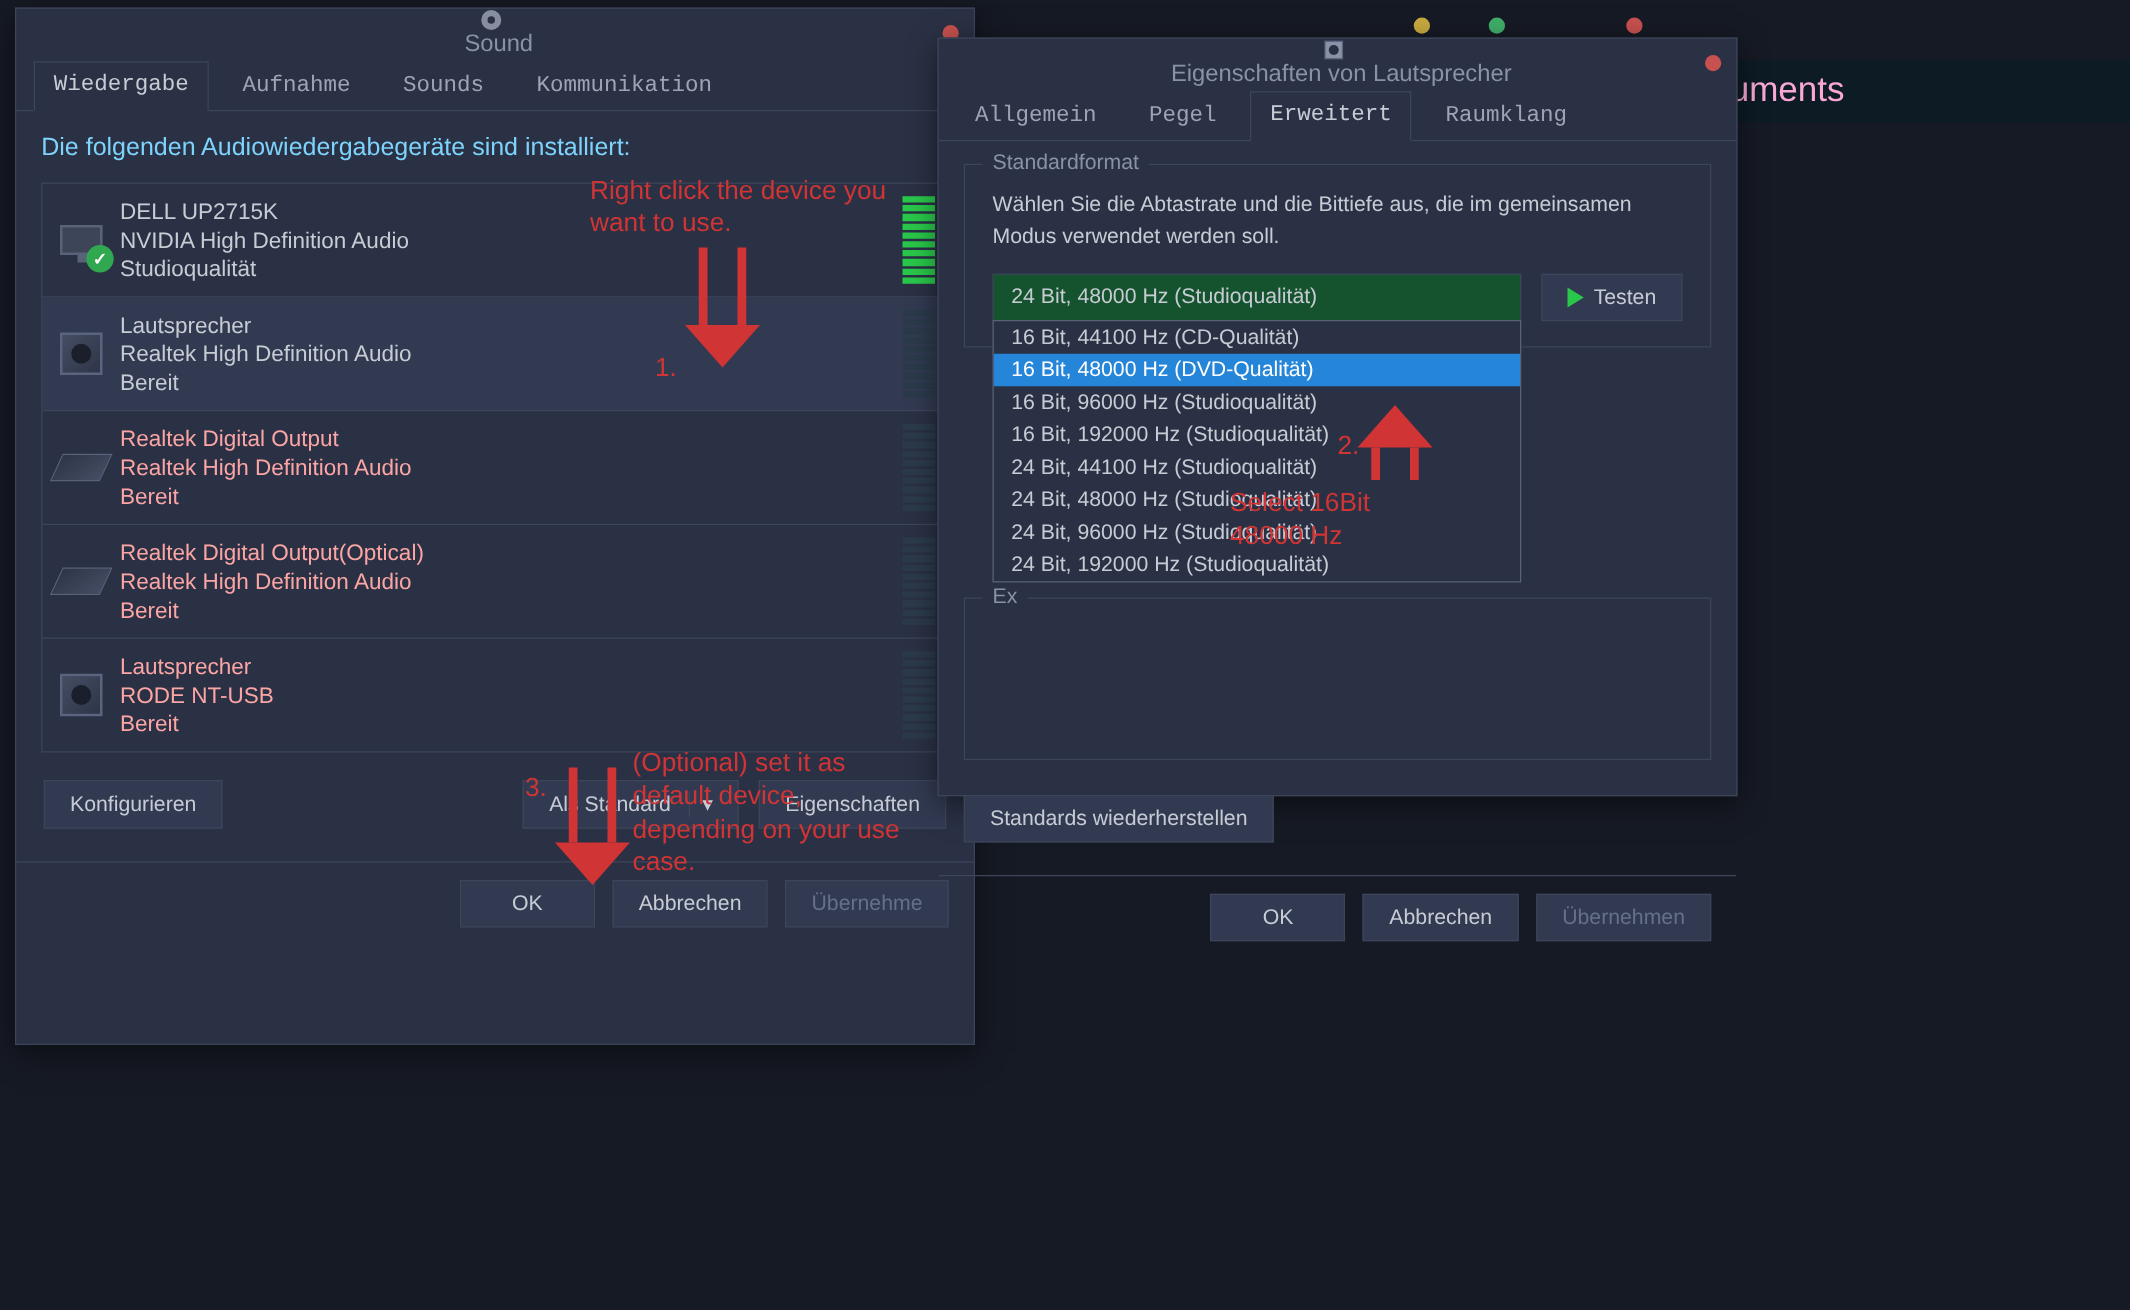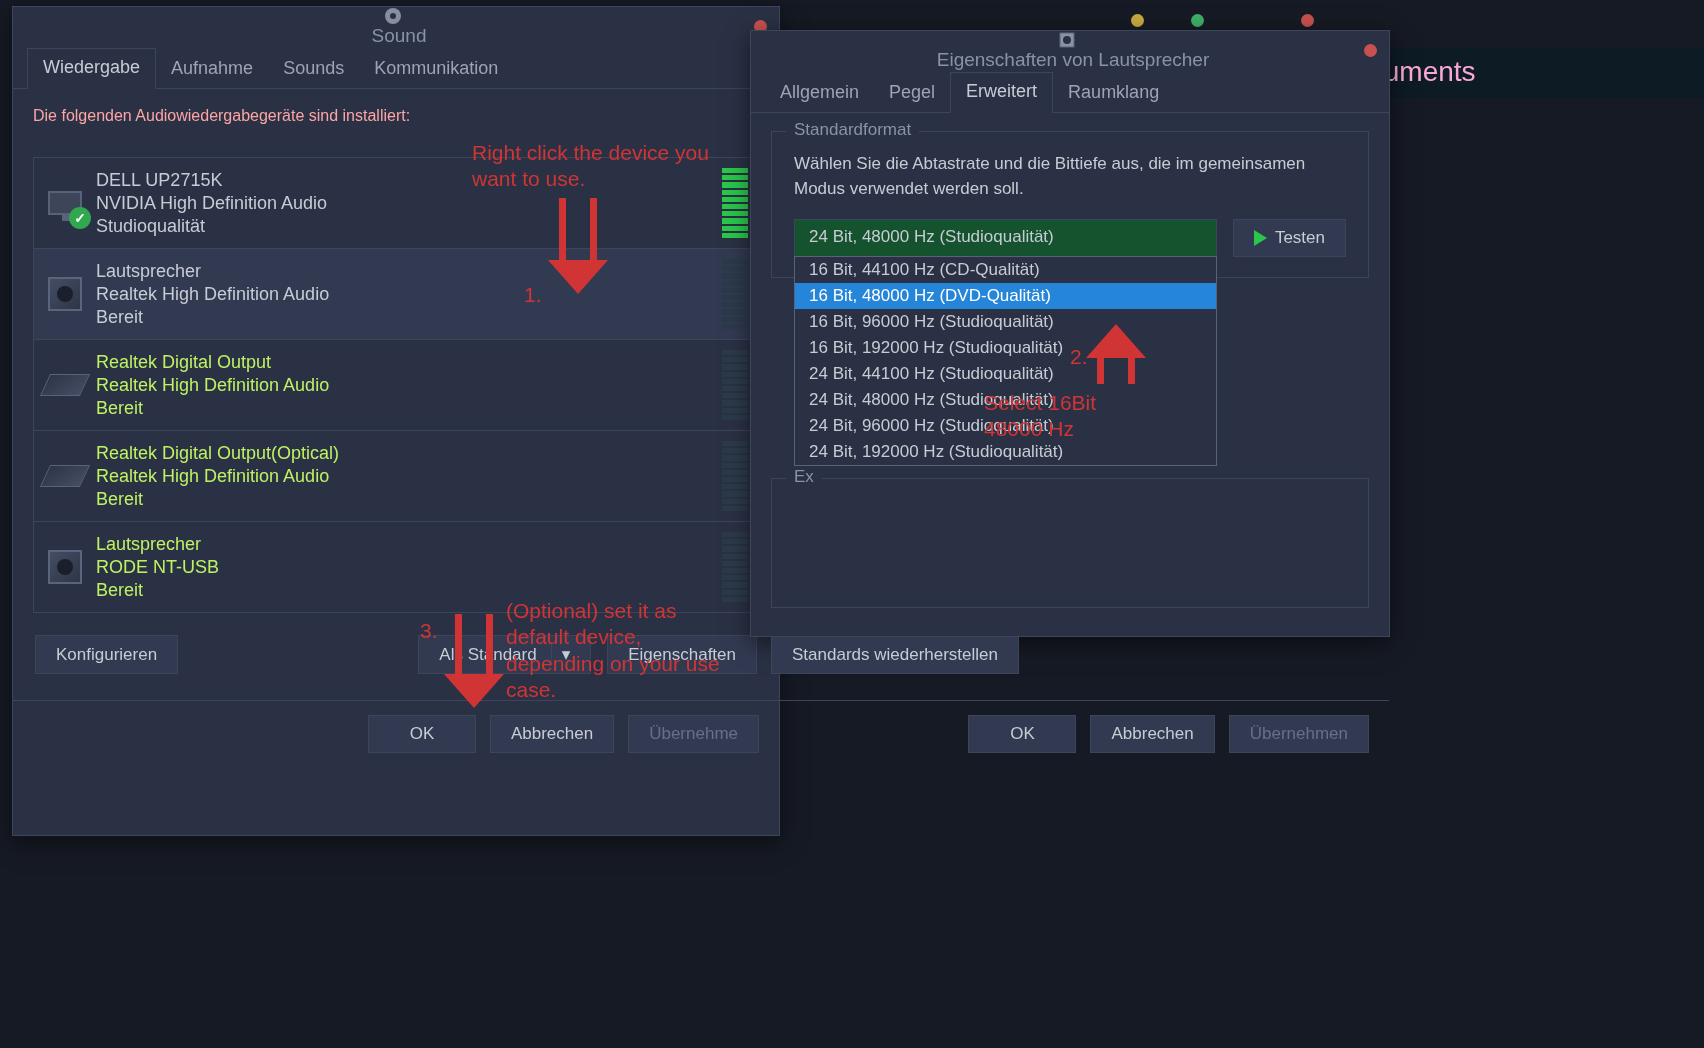--- a/index.html
+++ b/index.html
@@ -33,43 +33,43 @@
   .titlebar {
     height:40px; display:flex; align-items:center; padding:0 8px 0 14px;
     color:#8a92a5;
     flex-direction:column;
   }
   .titlebar .icon { width:18px; height:18px; margin-right:12px; display:inline-flex; align-items:center; justify-content:center;}
   .titlebar .title { font-size:19px; font-weight:300;}
   .closecircle { position:absolute; top:13px; right:12px; width:13px; height:13px; border-radius:50%; background:#c7514f;}
   
   .tabs {
-    display:flex; padding:0 14px; gap:0; border-bottom:1px solid #3d4559;
-    align-items:flex-end; height:42px;
+    display:flex; padding:0 14px; gap:12px; border-bottom:1px solid #3d4559;
+    align-items:flex-end; height:42px;font-family:Liberation Mono, monospace;
   }
   .tab {
     padding:8px 15px 10px 15px; color:#9da4b4; font-size:18px; cursor:pointer;
     position:relative; top:1px;
   }
   .tab.active {
     background:#2a3144; border:1px solid #3d4559; border-bottom:1px solid #2a3144;
     color:#c7ccd4;
   }
   
   .content { padding:18px 20px;}
-  .desc { font-size:16px; color:#fca5a5; margin-bottom:32px;}
+  .desc { font-size:20px; color:#7dd3fc; margin-bottom:16px;}
   .devlist {
     border:1px solid #3d4559; width:100%;
   }
   .devrow {
     display:flex; align-items:center; padding:10px 10px; border-bottom:1px solid #3d4559;
   }
   .devrow:last-child{ border-bottom:none;}
   .devrow.selected { background:#323a52;}
-  .devrow:not(.selected):not(:first-child) .devtexts{ color:#bef264;}
+  .devrow:not(.selected):not(:first-child) .devtexts{ color:#fca5a5;}
   .devicon {
     width:42px; height:42px; margin-right:10px; display:flex; align-items:center; justify-content:center;
     position:relative;
   }
   .speaker-ico {
     width:34px; height:34px; background:linear-gradient(135deg,#444d63,#2e3548);
     border:2px solid #5a647f;
   }
   .speaker-ico:before{content:'';position:absolute;width:16px;height:16px;border-radius:50%;background:#1a1f2b;top:50%;left:50%;transform:translate(-50%,-50%);}
   .monitor-ico {

